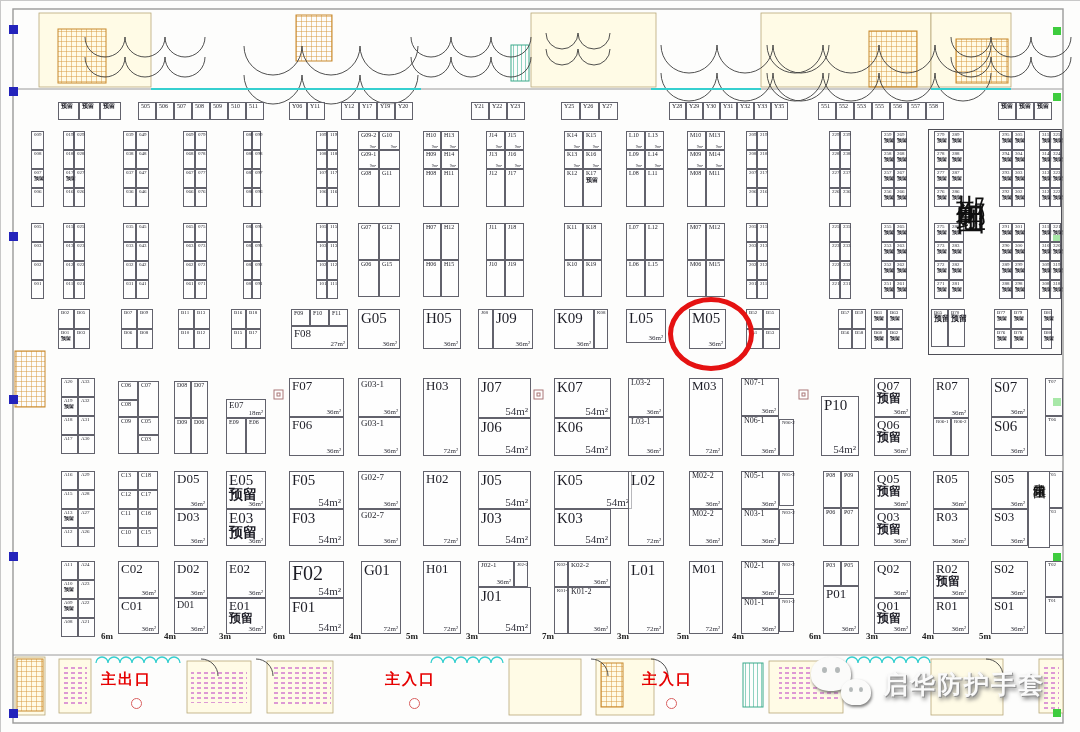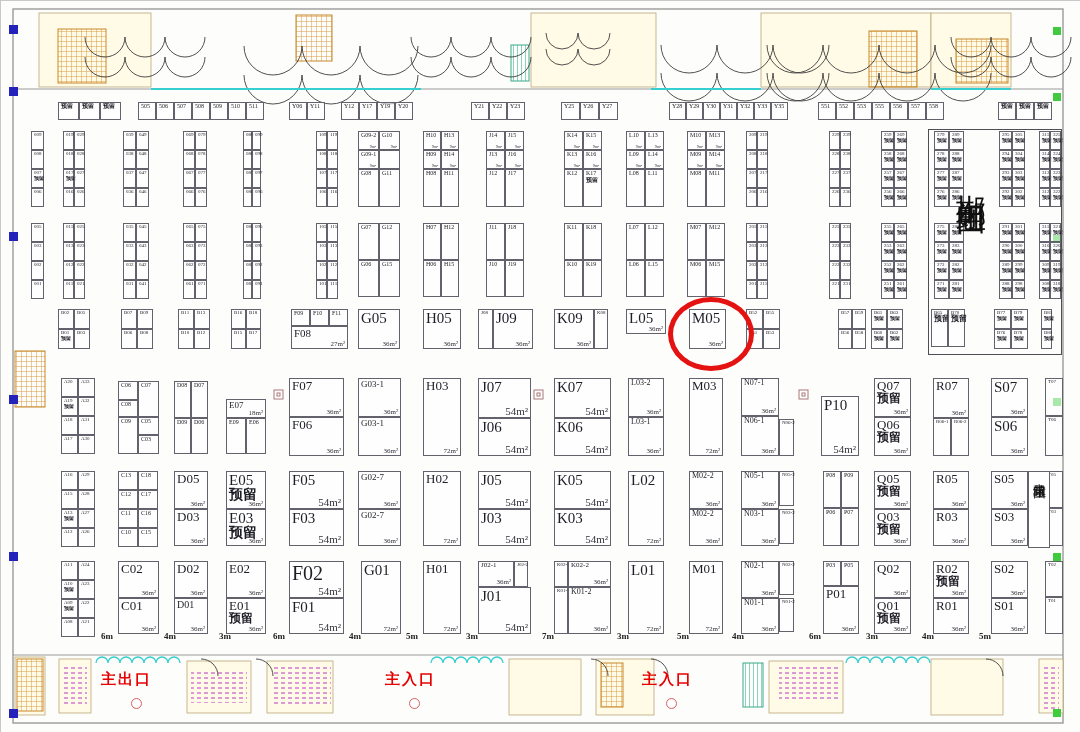--- a/index.html
+++ b/index.html
@@ -162,21 +162,21 @@
         <span class="l" style="font-size: 15px;">J09</span>
         <span class="ar" style="font-size: 7px;">36m²</span>
       </div>
       <div class="booth" style="left: 553px; top: 308px; width: 40px; height: 40px;">
         <span class="l" style="font-size: 15px;">K09</span>
         <span class="ar" style="font-size: 7px;">36m²</span>
       </div>
       <div class="booth" style="left: 593px; top: 308px; width: 14px; height: 40px;">
         <span class="l" style="font-size: 5px;">K08</span>
       </div>
-      <div class="booth" style="left: 625px; top: 308px; width: 40px; height: 25px;">
+      <div class="booth" style="left: 625px; top: 308px; width: 40px; height: 34px;">
         <span class="l" style="font-size: 15px;">L05</span>
         <span class="ar" style="font-size: 7px;">36m²</span>
       </div>
       <div class="booth" style="left: 688px; top: 308px; width: 37px; height: 40px;">
         <span class="l" style="font-size: 15px;">M05</span>
         <span class="ar" style="font-size: 7px;">36m²</span>
       </div>
       <div class="booth" style="left: 290px; top: 308px; width: 19px; height: 17px;">
         <span class="l" style="font-size: 6px;">F09</span>
       </div>
@@ -374,21 +374,21 @@
         <span class="ar" style="font-size: 7px;">72m²</span>
       </div>
       <div class="booth" style="left: 477px; top: 470px; width: 53px; height: 38px;">
         <span class="l" style="font-size: 15px;">J05</span>
         <span class="ar" style="font-size: 11px;">54m²</span>
       </div>
       <div class="booth" style="left: 477px; top: 508px; width: 53px; height: 37px;">
         <span class="l" style="font-size: 15px;">J03</span>
         <span class="ar" style="font-size: 11px;">54m²</span>
       </div>
-      <div class="booth" style="left: 553px; top: 470px; width: 57px; height: 38px;">
+      <div class="booth" style="left: 553px; top: 470px; width: 78px; height: 38px;">
         <span class="l" style="font-size: 15px;">K05</span>
         <span class="ar" style="font-size: 11px;">54m²</span>
       </div>
       <div class="booth" style="left: 553px; top: 508px; width: 57px; height: 37px;">
         <span class="l" style="font-size: 15px;">K03</span>
         <span class="ar" style="font-size: 11px;">54m²</span>
       </div>
       <div class="booth" style="left: 627px; top: 470px; width: 36px; height: 75px;">
         <span class="l" style="font-size: 15px;">L02</span>
         <span class="ar" style="font-size: 7px;">72m²</span>
@@ -1762,13 +1762,26 @@
       <div class="marker" style="left: 665px; top: 697px;"></div>
     </div>
 
   <div id="handan-box"></div>
   <div id="handan-text" class="vert">邯郸组团</div>
   <div id="qingcao-box"></div>
   <div id="qingcao-text" class="vert">青草组团</div>
 
   <div id="circle"></div>
 
+  <div id="wm">
+    <div class="wicon">
+      <div class="wb" style="left:0;top:2px;width:40px;height:34px">
+        <i style="width:5px;height:6px;top:10px;left:11px"></i>
+        <i style="width:5px;height:6px;top:10px;left:24px"></i>
+      </div>
+      <div class="wb" style="left:30px;top:24px;width:30px;height:26px">
+        <i style="width:4px;height:5px;top:8px;left:8px"></i>
+        <i style="width:4px;height:5px;top:8px;left:18px"></i>
+      </div>
+    </div>
+    <div class="t">启华防护手套</div>
+  </div>
 </div>
 
 </body></html>

